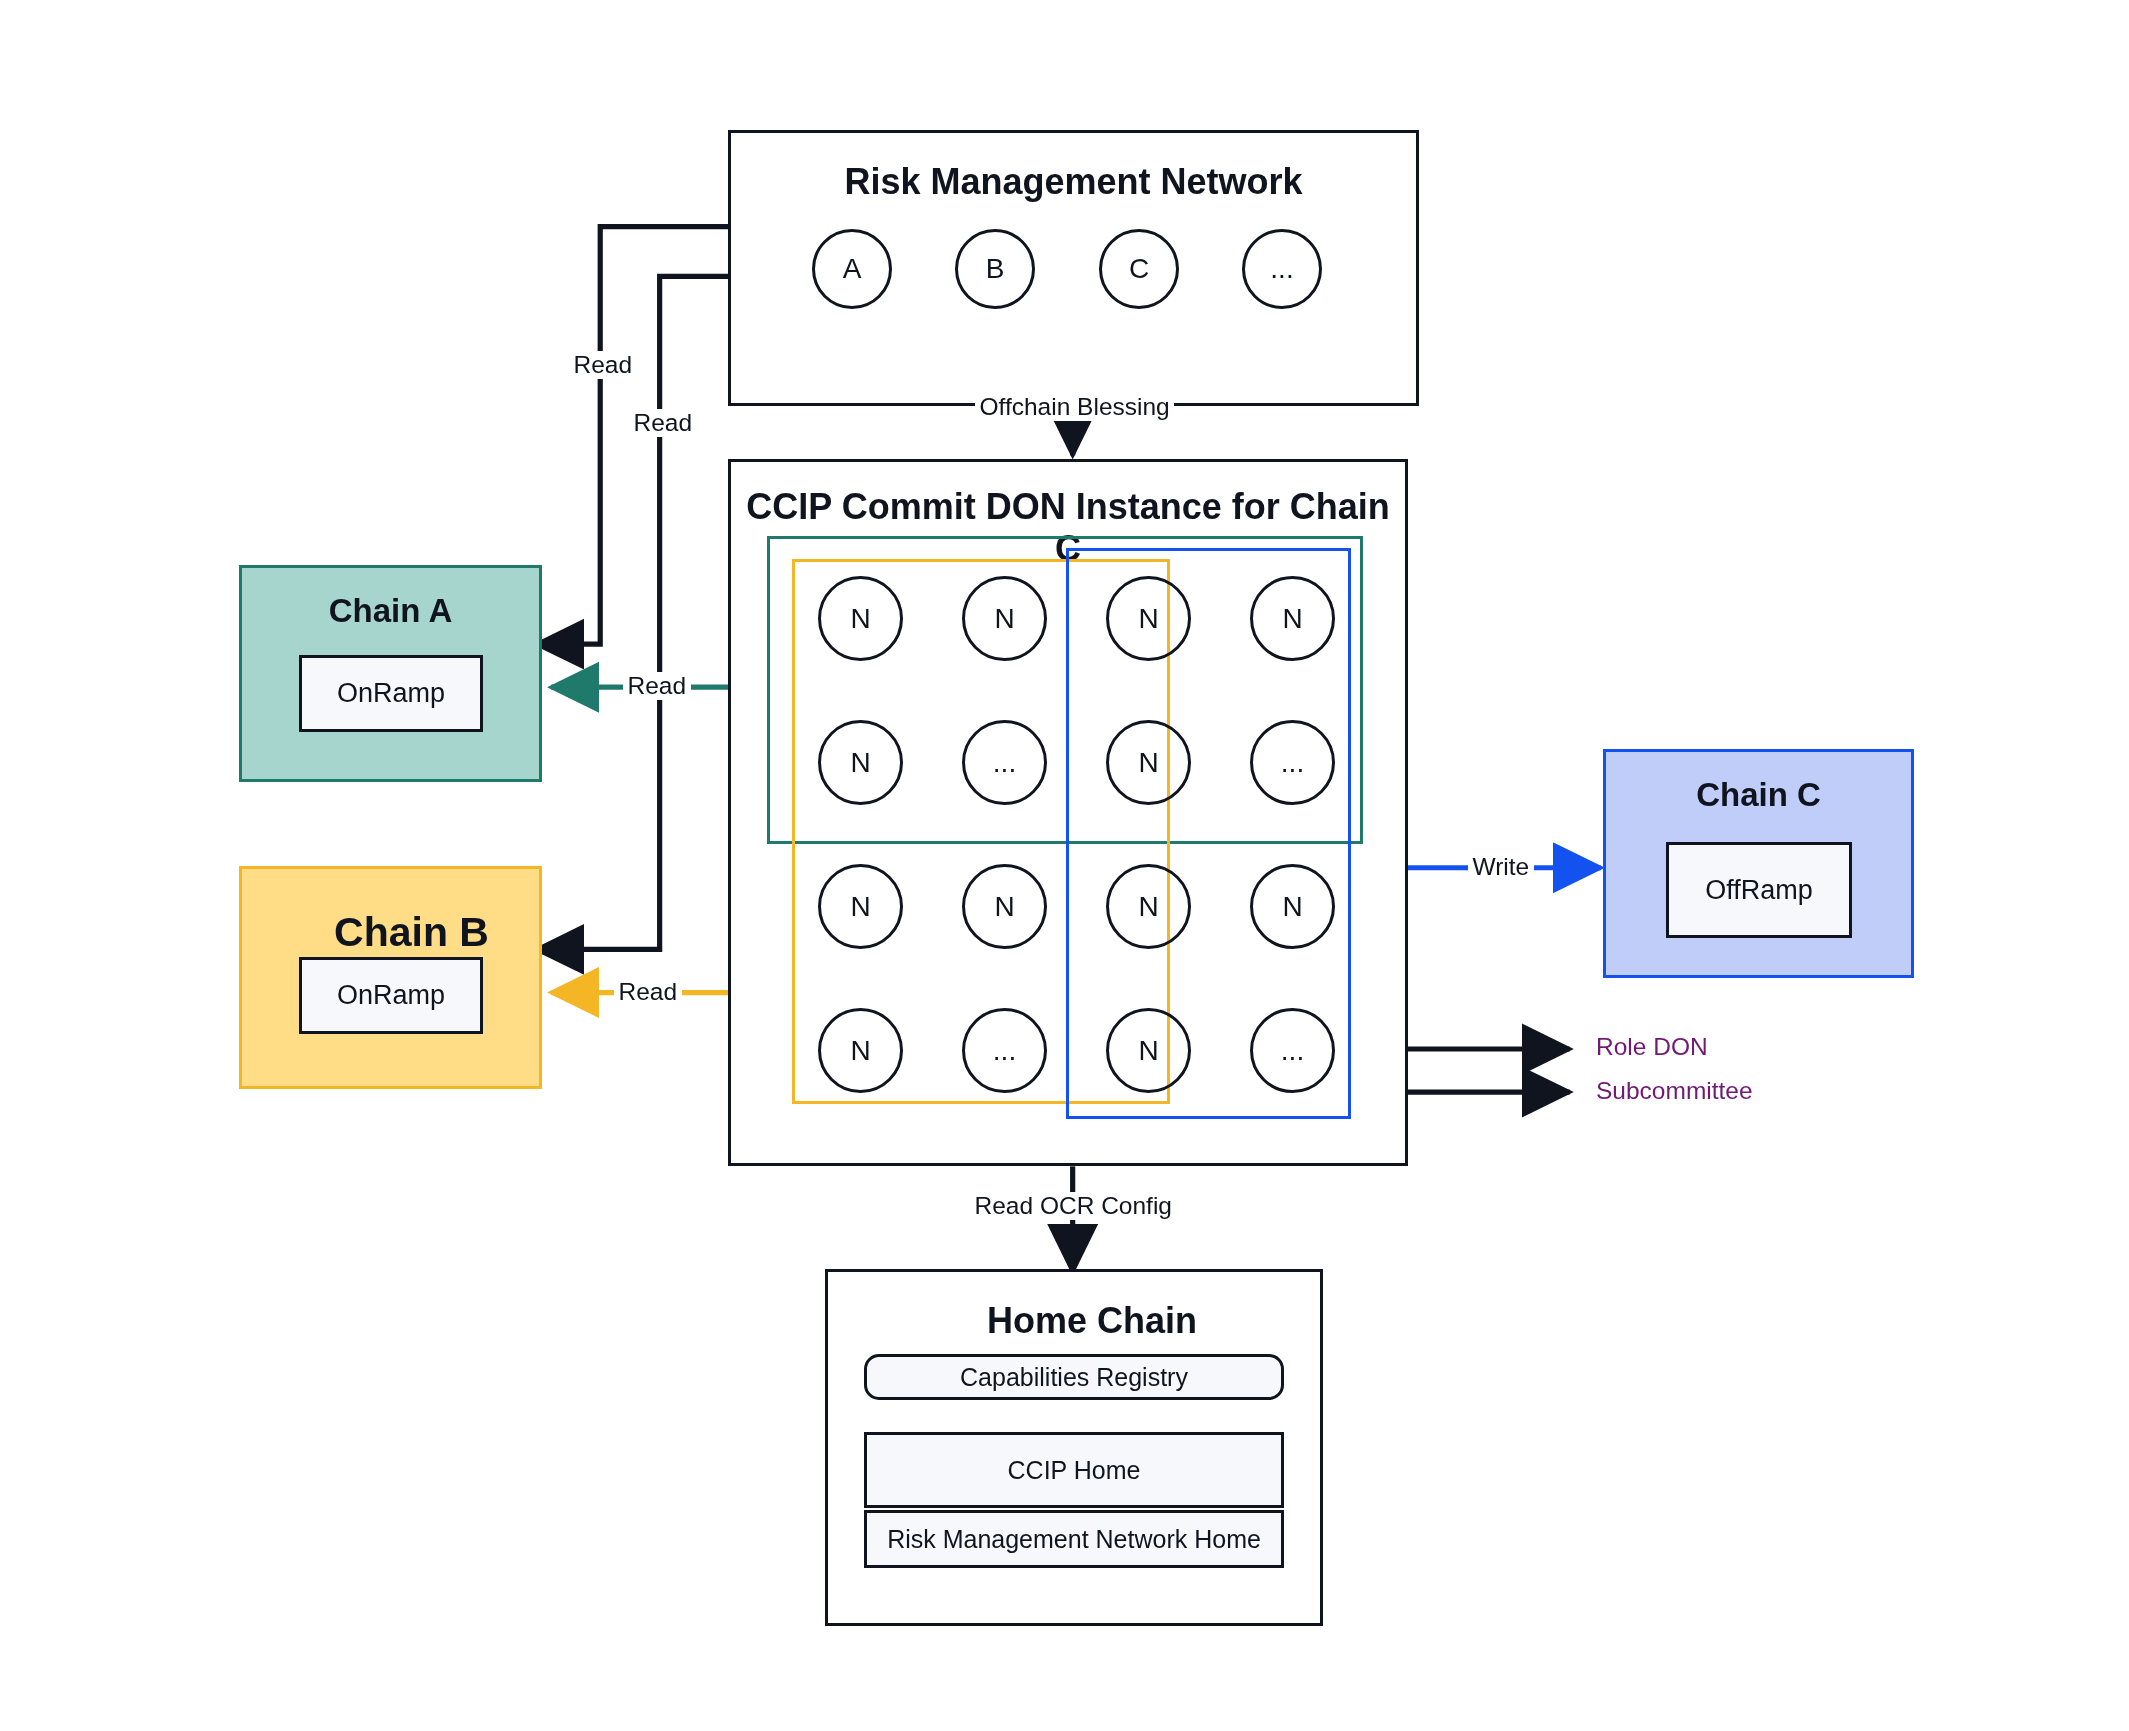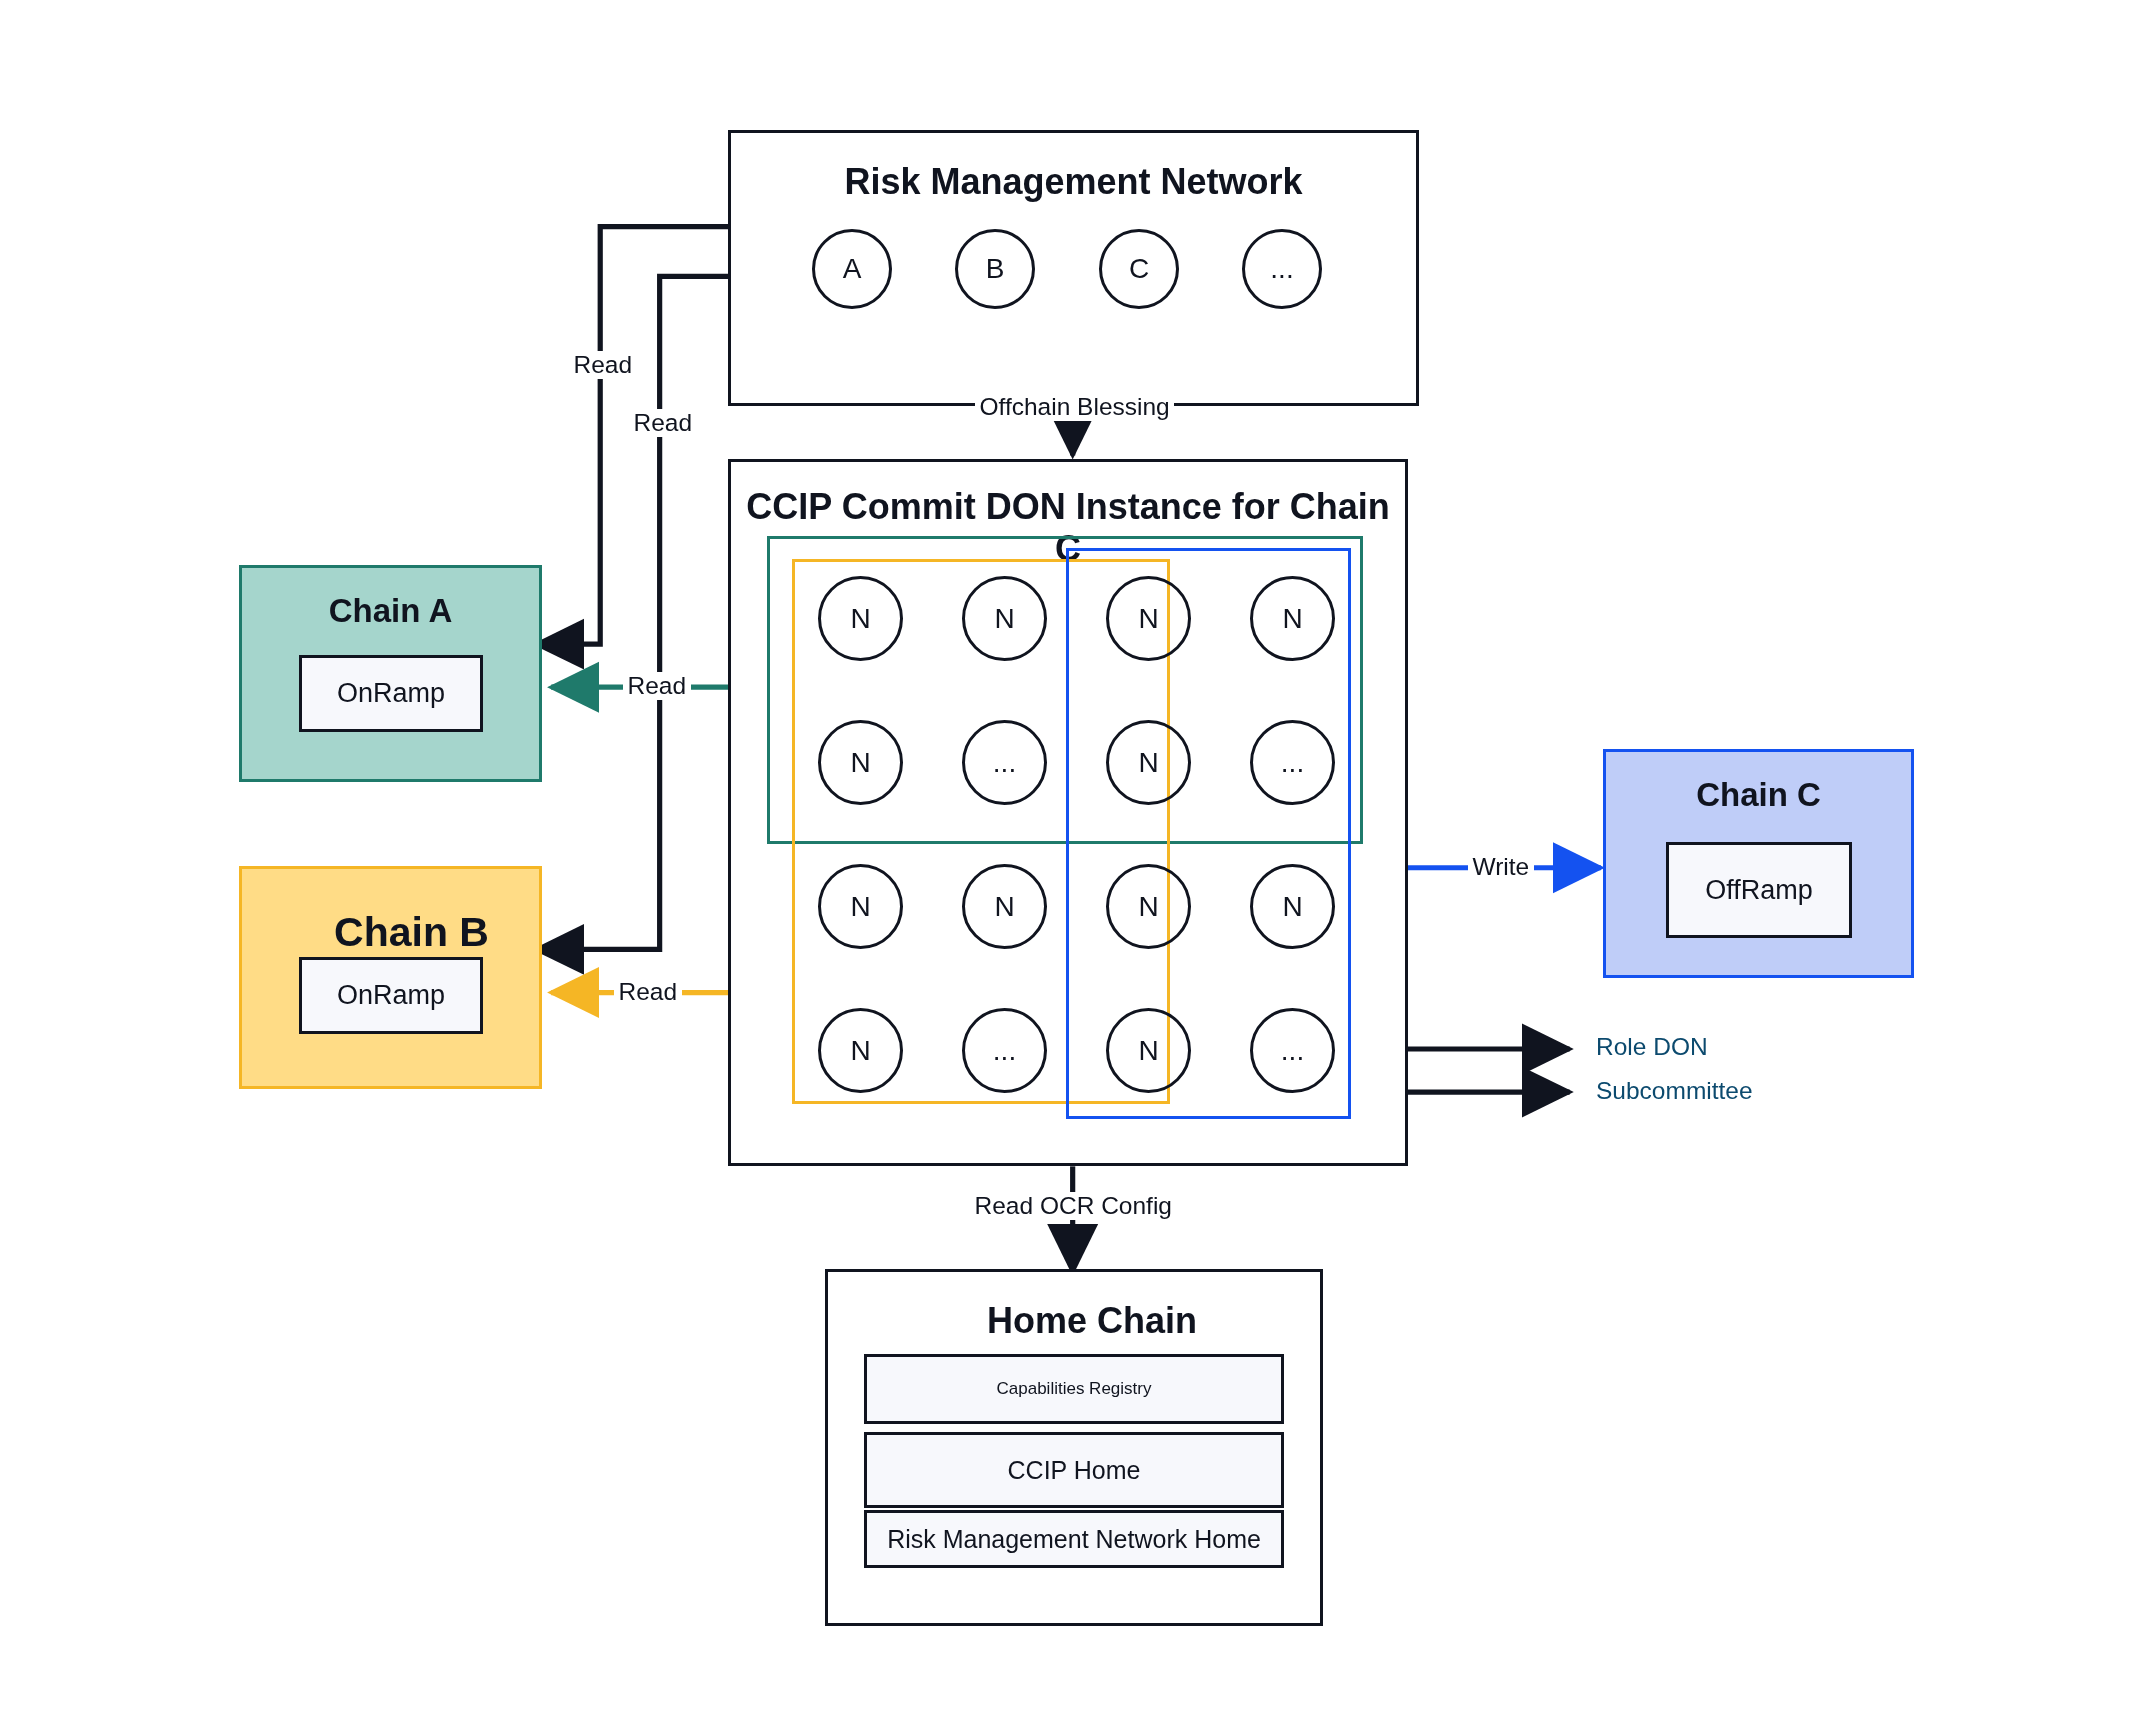--- a/index.html
+++ b/index.html
@@ -18,21 +18,21 @@
     color:#10141f;font-size:28px;}
   .rmn-node{border-width:3px;font-size:28px;}
 
   .grp{position:absolute;box-sizing:border-box;background:transparent;}
   .grp-teal{border:3.7px solid #1f7a6b;}
   .grp-yellow{border:3.7px solid #f5b625;}
   .grp-blue{border:3.7px solid #1452f0;}
 
   .edge-label{position:absolute;color:#10141f;background:#ffffff;
     white-space:nowrap;text-align:center;font-size:24.5px;padding:0 4.5px;}
-  .side-label{position:absolute;color:#0c4a6e;white-space:nowrap;font-size:24.5px;}
+  .side-label{position:absolute;color:#701a75;white-space:nowrap;font-size:24.5px;}
 </style>
 </head>
 <body>
 
 <div id="stage">
 
   <svg id="svg" viewBox="0 0 2866 2330">
     <defs>
       <marker id="ar-blk" markerWidth="11" markerHeight="11" refX="9.2" refY="5.5" orient="auto" markerUnits="strokeWidth">
         <path d="M0,0.6 L10,5.5 L0,10.4 z" fill="#10141f"></path>
@@ -182,21 +182,21 @@
   <div class="box" style="left:1603px;top:749px;width:311px;height:229px;background:#bfcdf8;border:3.7px solid #1452f0;">
     <div class="title" style="top:24px;font-size:33px;">Chain C</div>
   </div>
   <div class="inner-label" style="left:1666px;top:842px;width:186px;height:96px;font-size:27px;">
     <span>OffRamp</span>
   </div>
 
   <div class="box blackbox" style="left:825px;top:1269px;width:498px;height:357px;">
     <div class="title" style="top:28px;font-size:36px;padding-left:36px;">Home Chain</div>
   </div>
-  <div class="inner-label" style="left:864px;top:1354px;width:420px;height:70px;font-size:17px;">
+  <div class="inner-label" style="left:864px;top:1354px;width:420px;height:46px;font-size:25px;border-radius:15px;">
     <span>Capabilities Registry</span>
   </div>
   <div class="inner-label" style="left:864px;top:1432px;width:420px;height:76px;font-size:25px;">
     <span>CCIP Home</span>
   </div>
   <div class="inner-label" style="left:864px;top:1510px;width:420px;height:58px;font-size:25px;">
     <span>Risk Management Network Home</span>
   </div>
 
   <div class="edge-label" style="left:569px;top:351px;">Read</div>

